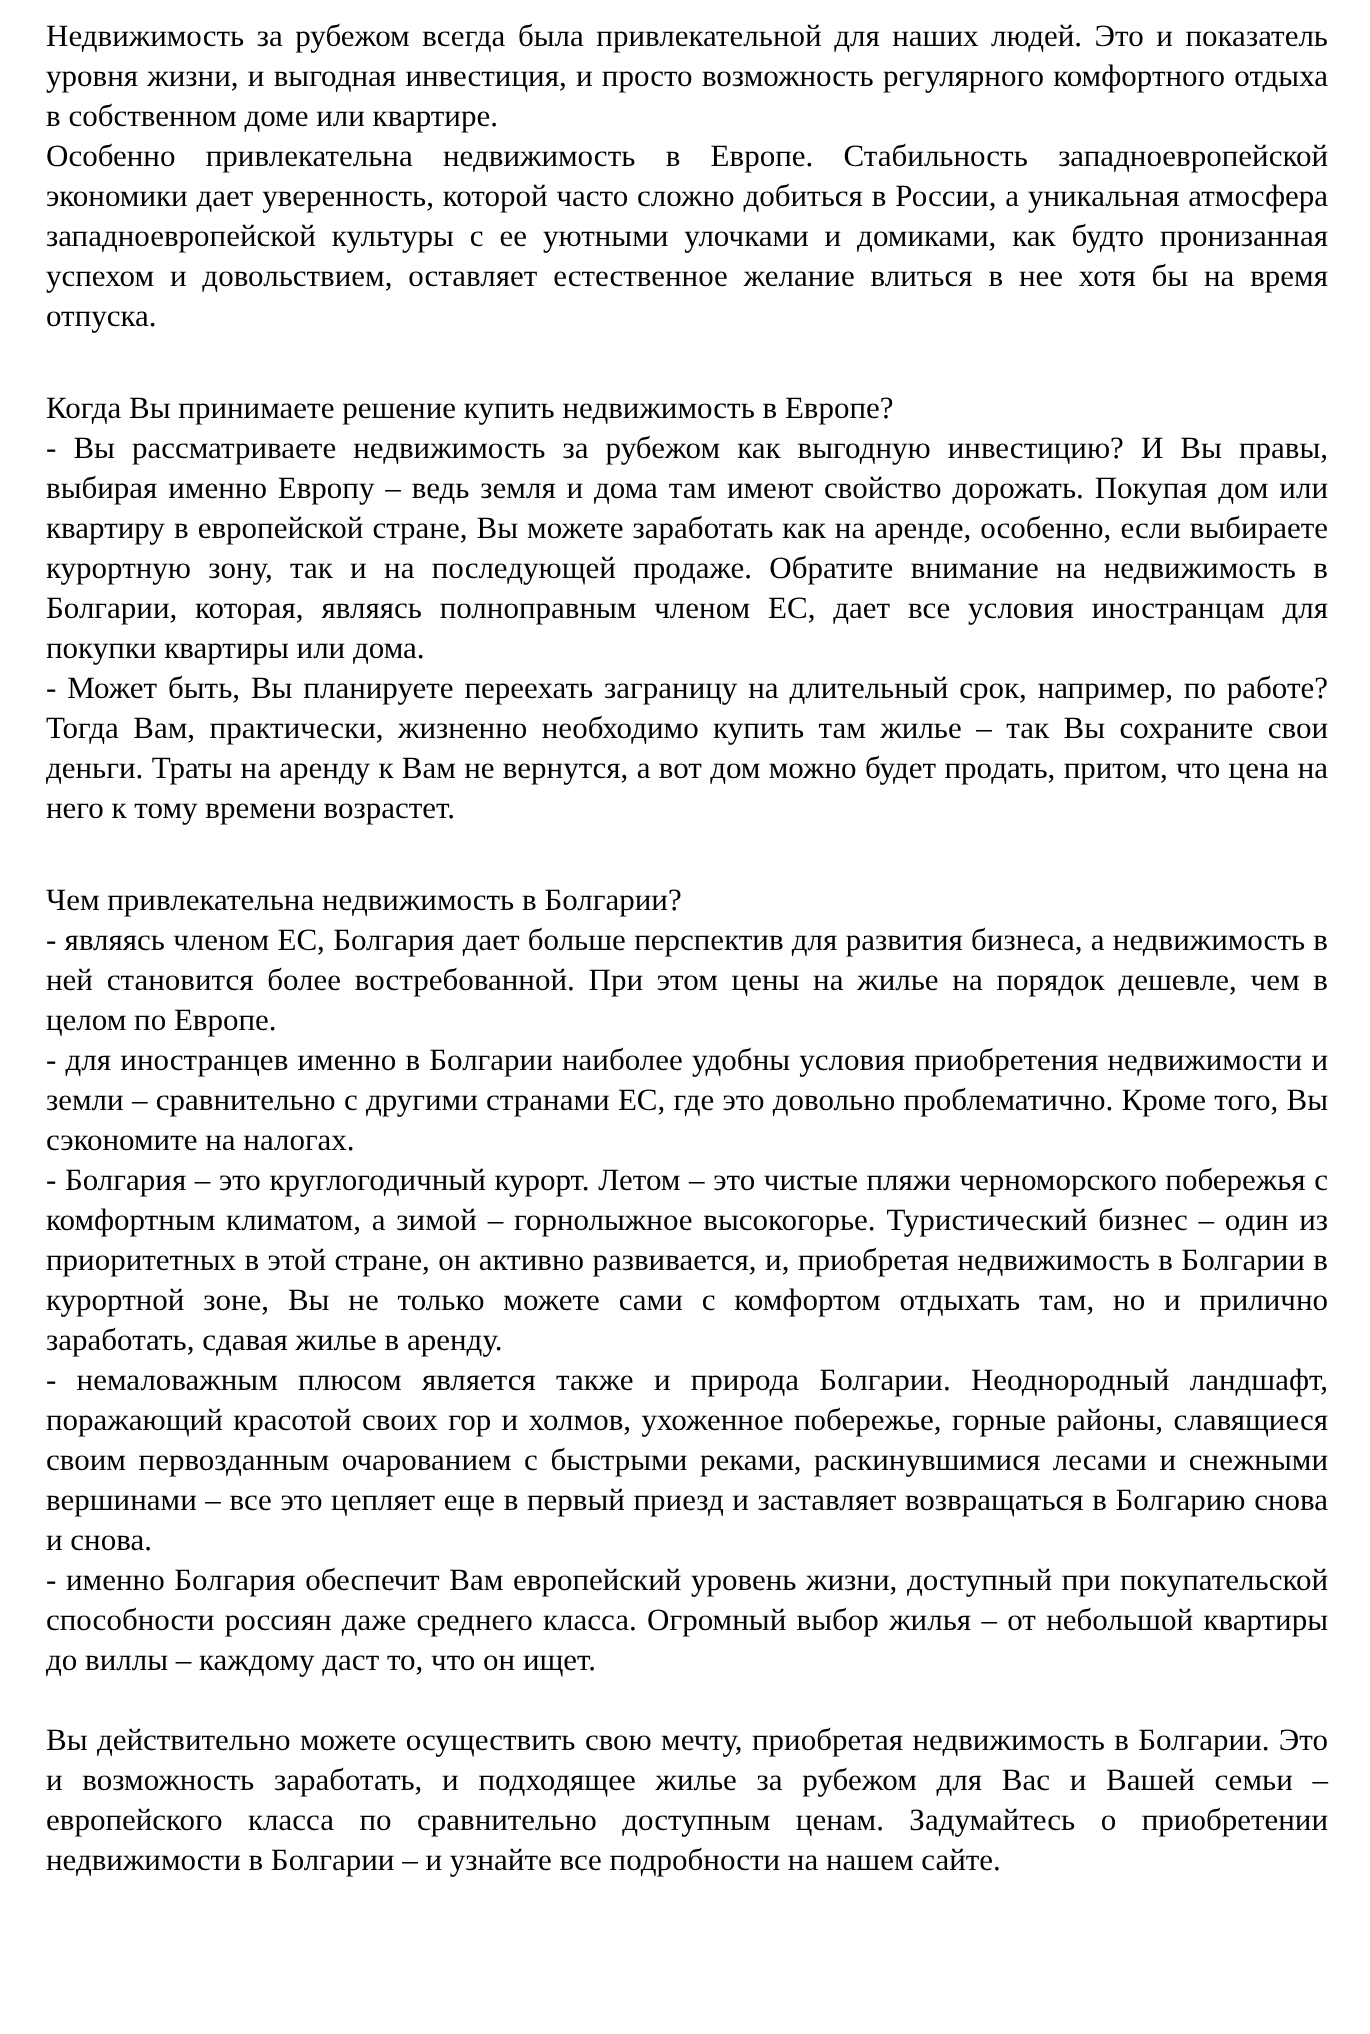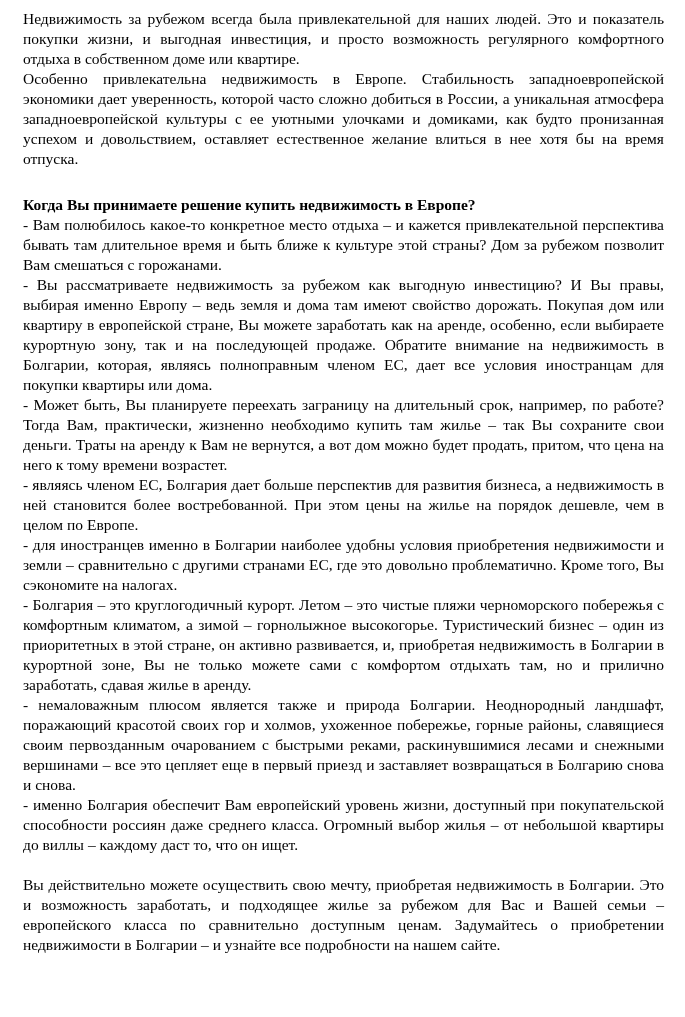--- a/index.html
+++ b/index.html
@@ -17,48 +17,48 @@
     font-family: "Liberation Serif", "DejaVu Serif", serif;
     font-size: 15.5px;
     line-height: 20px;
     text-align: justify;
   }
   .para {
     margin: 0;
   }
   .heading {
     margin: 0;
-    font-weight: 700;
+    font-weight: 400;
     font-size: 15.5px;
     line-height: 20px;
   }
   .gap-before {
     margin-top: 20px;
   }
   .gap-before-lg {
     margin-top: 26px;
   }
 </style>
 </head>
 <body>
 
 <div class="page">
 
-  <p class="para">Недвижимость за рубежом всегда была привлекательной для наших людей. Это и показатель покупки жизни, и выгодная инвестиция, и просто возможность регулярного комфортного отдыха в собственном доме или квартире.</p>
+  <p class="para">Недвижимость за рубежом всегда была привлекательной для наших людей. Это и показатель уровня жизни, и выгодная инвестиция, и просто возможность регулярного комфортного отдыха в собственном доме или квартире.</p>
 
   <p class="para">Особенно привлекательна недвижимость в Европе. Стабильность западноевропейской экономики дает уверенность, которой часто сложно добиться в России, а уникальная атмосфера западноевропейской культуры с ее уютными улочками и домиками, как будто пронизанная успехом и довольствием, оставляет естественное желание влиться в нее хотя бы на время отпуска.</p>
 
   <p class="heading gap-before-lg">Когда Вы принимаете решение купить недвижимость в Европе?</p>
 
-  <p class="para">- Вам полюбилось какое-то конкретное место отдыха – и кажется привлекательной перспектива бывать там длительное время и быть ближе к культуре этой страны? Дом за рубежом позволит Вам смешаться с горожанами.</p>
 
   <p class="para">- Вы рассматриваете недвижимость за рубежом как выгодную инвестицию? И Вы правы, выбирая именно Европу – ведь земля и дома там имеют свойство дорожать. Покупая дом или квартиру в европейской стране, Вы можете заработать как на аренде, особенно, если выбираете курортную зону, так и на последующей продаже. Обратите внимание на недвижимость в Болгарии, которая, являясь полноправным членом ЕС, дает все условия иностранцам для покупки квартиры или дома.</p>
 
   <p class="para">- Может быть, Вы планируете переехать заграницу на длительный срок, например, по работе? Тогда Вам, практически, жизненно необходимо купить там жилье – так Вы сохраните свои деньги. Траты на аренду к Вам не вернутся, а вот дом можно будет продать, притом, что цена на него к тому времени возрастет.</p>
 
+  <p class="heading gap-before-lg">Чем привлекательна недвижимость в Болгарии?</p>
 
 
   <p class="para">- являясь членом ЕС, Болгария дает больше перспектив для развития бизнеса, а недвижимость в ней становится более востребованной. При этом цены на жилье на порядок дешевле, чем в целом по Европе.</p>
 
   <p class="para">- для иностранцев именно в Болгарии наиболее удобны условия приобретения недвижимости и земли – сравнительно с другими странами ЕС, где это довольно проблематично. Кроме того, Вы сэкономите на налогах.</p>
 
   <p class="para">- Болгария – это круглогодичный курорт. Летом – это чистые пляжи черноморского побережья с комфортным климатом, а зимой – горнолыжное высокогорье. Туристический бизнес – один из приоритетных в этой стране, он активно развивается, и, приобретая недвижимость в Болгарии в курортной зоне, Вы не только можете сами с комфортом отдыхать там, но и прилично заработать, сдавая жилье в аренду.</p>
 
   <p class="para">- немаловажным плюсом является также и природа Болгарии. Неоднородный ландшафт, поражающий красотой своих гор и холмов, ухоженное побережье, горные районы, славящиеся своим первозданным очарованием с быстрыми реками, раскинувшимися лесами и снежными вершинами – все это цепляет еще в первый приезд и заставляет возвращаться в Болгарию снова и снова.</p>
 

